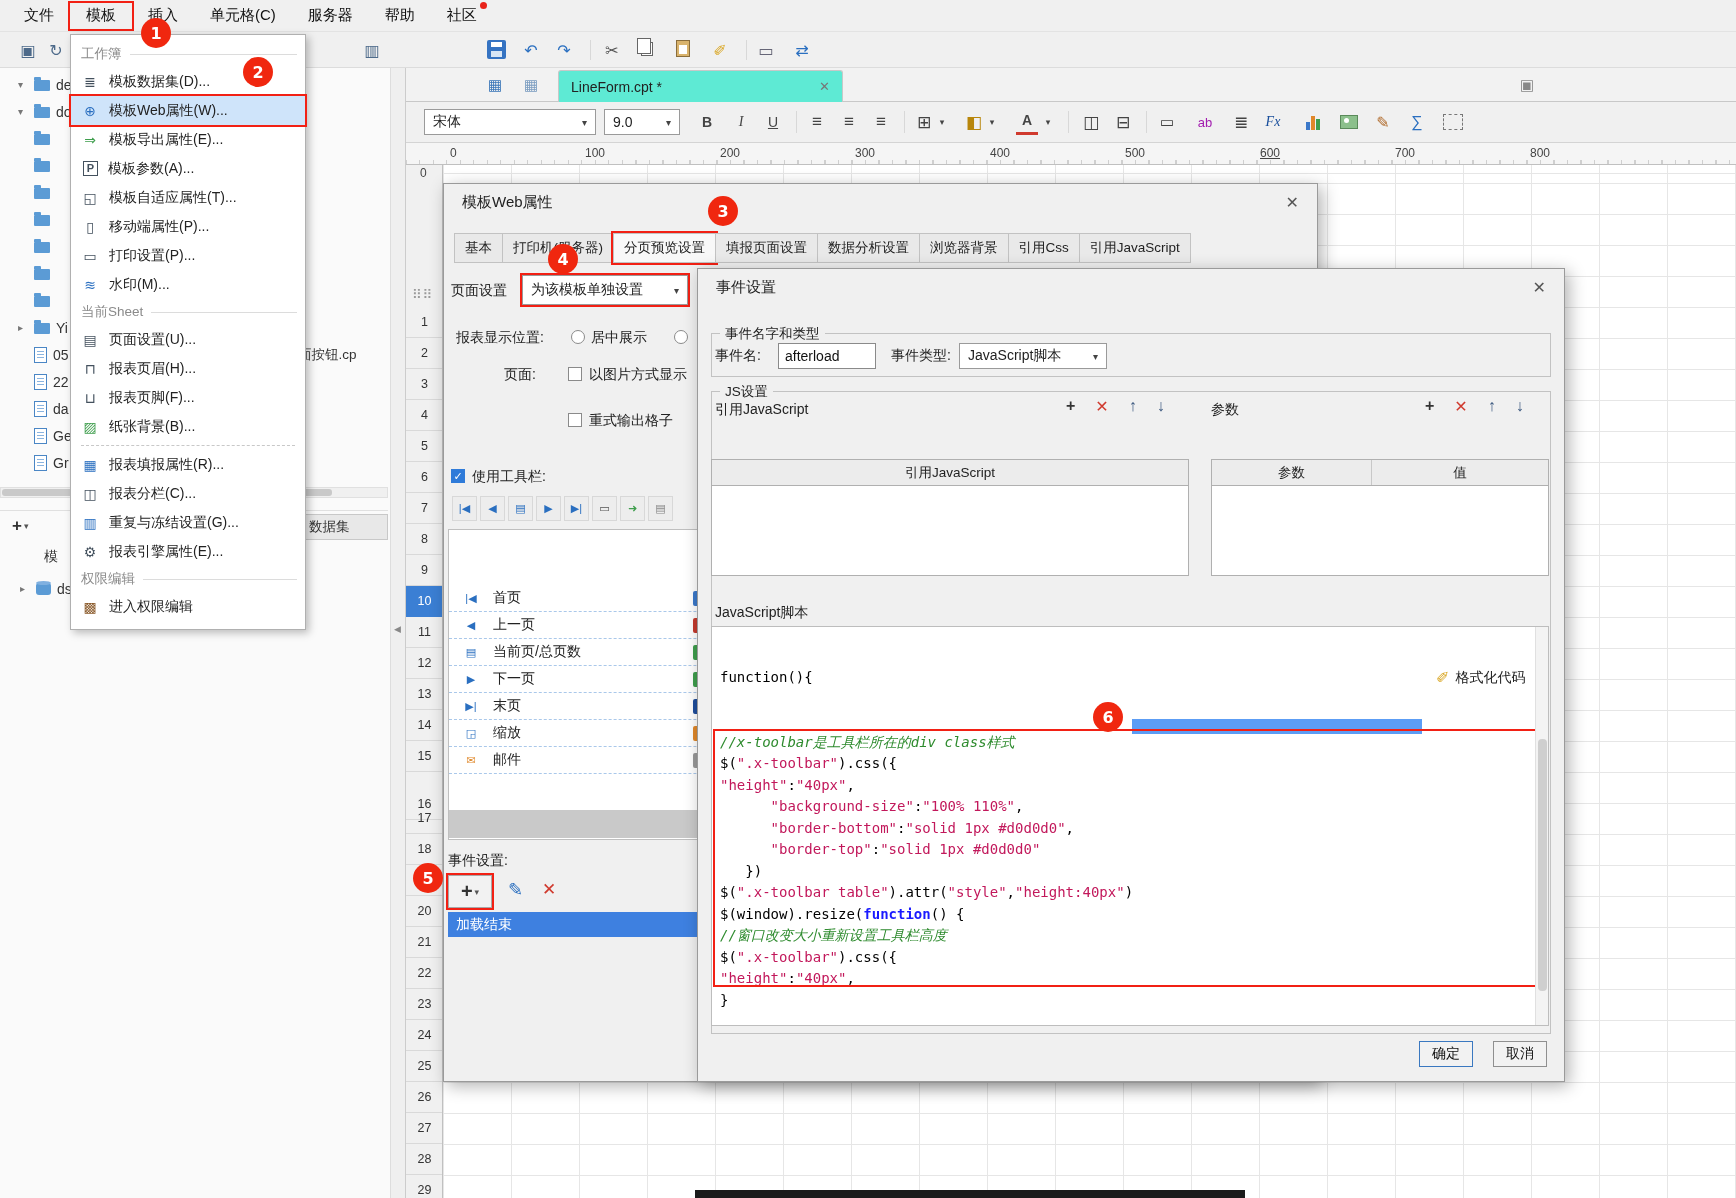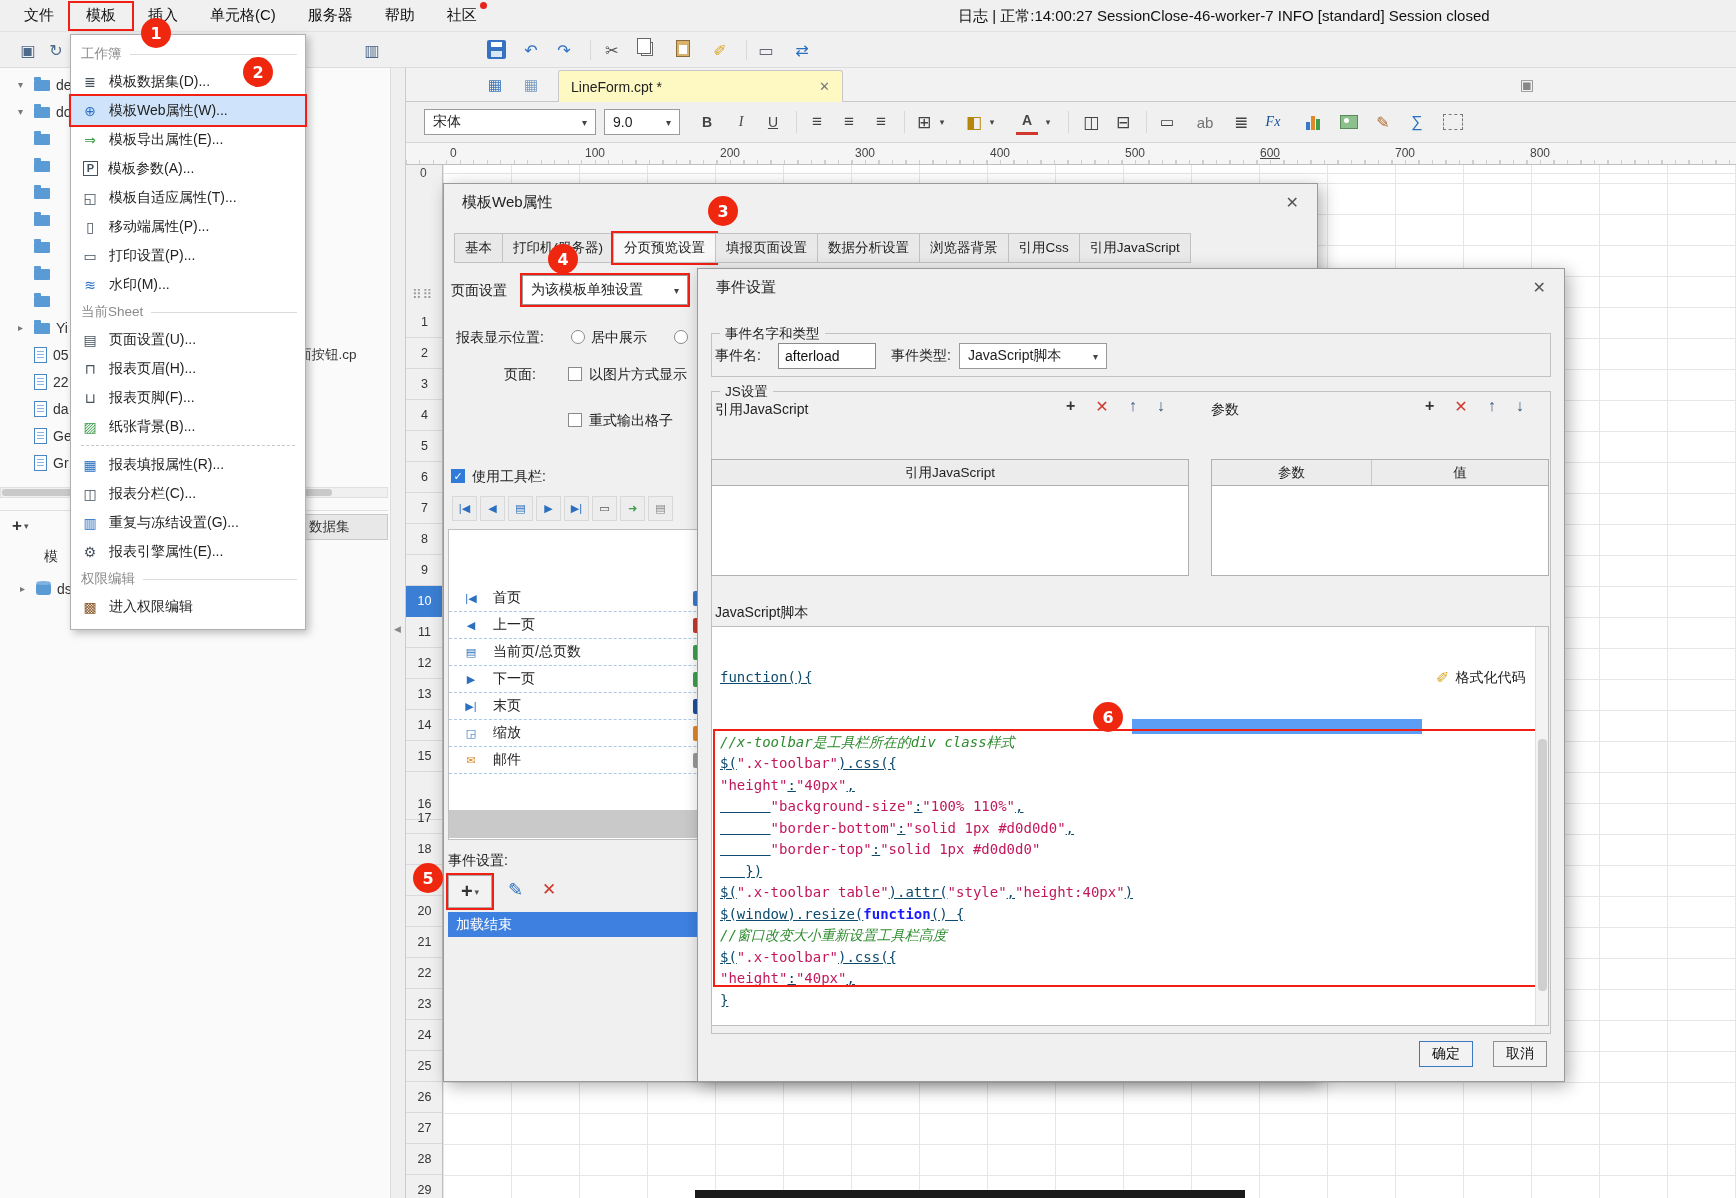--- a/index.html
+++ b/index.html
@@ -23,21 +23,21 @@
   .ico-floppy::before{content:"";position:absolute;top:2px;left:4px;right:4px;height:5px;background:#fff;}
   .ico-floppy::after{content:"";position:absolute;bottom:2px;left:4px;right:4px;height:6px;background:#d8e6f5;}
   .ico-copy{position:absolute;left:641px;top:10px;width:12px;height:14px;border:1px solid #666;background:#fff;}
   .ico-copy::before{content:"";position:absolute;left:-5px;top:-5px;width:12px;height:14px;border:1px solid #666;background:#fff;}
   .ico-paste{position:absolute;left:676px;top:8px;width:14px;height:17px;border:1px solid #8a6d3b;background:#d9b36c;}
   .ico-paste::after{content:"";position:absolute;left:2px;top:4px;right:2px;bottom:2px;background:#fff;}
 
   
   .tabbar{position:absolute;left:406px;top:68px;width:1330px;height:34px;background:#f2f2f2;border-bottom:1px solid #c8c8c8;}
   .tab-ico{position:absolute;top:8px;font-size:15px;color:#3a76b8;}
-  .doc-tab{position:absolute;left:152px;top:2px;width:285px;height:32px;background:#fef9c3;border:1px solid #c8c8c8;border-bottom:none;border-radius:3px 3px 0 0;display:flex;align-items:center;padding:0 12px;font-size:14px;color:#222;}
+  .doc-tab{position:absolute;left:152px;top:2px;width:285px;height:32px;background:#5eead4;border:1px solid #c8c8c8;border-bottom:none;border-radius:3px 3px 0 0;display:flex;align-items:center;padding:0 12px;font-size:14px;color:#222;}
   .doc-tab .close{margin-left:auto;color:#777;font-size:13px;}
 
   
   .formatbar{position:absolute;left:406px;top:102px;width:1330px;height:41px;background:#f0f0f0;border-bottom:1px solid #d4d4d4;}
   .fb{position:absolute;top:7px;height:26px;display:flex;align-items:center;justify-content:center;color:#444;}
   .fb-sep{position:absolute;top:9px;width:1px;height:22px;background:#d8d8d8;}
   .combo{background:#fff;border:1px solid #9a9a9a;display:flex;align-items:center;padding:0 8px;font-size:14px;color:#222;}
   .combo-caret{margin-left:auto;font-size:10px;color:#444;padding-left:6px;}
   .fontcolor{font-weight:bold;border-bottom:3px solid #d03a2e;line-height:15px;}
   .ico-chart{display:flex;align-items:flex-end;gap:1px;height:16px;}
@@ -137,21 +137,21 @@
   .tbl-head{display:flex;height:26px;background:#ececec;border-bottom:1px solid #b0b0b0;}
   .tbl-head span{text-align:center;line-height:25px;font-size:13.5px;color:#222;border-right:1px solid #c8c8c8;flex:1;}
   .tbl-head span:last-child{border-right:none;}
   .code{position:absolute;left:13px;top:357px;width:838px;height:400px;background:#fff;border:1px solid #bdbdbd;overflow:hidden;
         font-family:"DejaVu Sans Mono","Liberation Mono",monospace;font-size:14px;}
   .code-content{position:absolute;left:8px;top:40px;right:20px;}
   .code-line{height:21.5px;line-height:21.5px;white-space:pre;}
   .tok-cm{color:#2e8b2e;font-style:italic;}
   .tok-str{color:#c2185b;}
   .tok-kw{color:#1a1aff;font-weight:bold;}
-  .tok-pl{color:#0c4a6e;text-decoration:underline;}
+  .tok-pl{color:#000000;}
   .code-redbox{position:absolute;left:1px;top:102px;width:832px;height:258px;border:2.5px solid #f22014;pointer-events:none;}
   .code-selection{position:absolute;left:420px;top:92px;width:290px;height:15px;background:#3f8cf3;opacity:.85;}
   .code-scroll{position:absolute;right:0;top:0;width:13px;height:100%;background:#f3f3f3;border-left:1px solid #e0e0e0;}
   .code-scroll-thumb{position:absolute;left:2px;top:112px;width:9px;height:252px;background:#cfcfcf;border-radius:4px;}
   .fmt-btn{position:absolute;left:738px;top:399px;display:flex;align-items:center;gap:6px;z-index:2;font-size:14px;color:#222;}
   .fmt-brush{color:#d9a520;font-size:16px;}
   .btn{position:absolute;width:54px;height:26px;background:#f2f2f2;border:1px solid #8f8f8f;display:flex;align-items:center;justify-content:center;font-size:14px;color:#111;}
   .btn.primary{border-color:#3a78c0;}
 
   
@@ -166,21 +166,20 @@
   <div class="menubar" data-name="menubar">
     <div class="menubar-items" data-name="menubar-items">
         <div class="mb-item" data-name="menubar-item-file">文件</div>
         <div class="mb-item red-ann" data-name="menubar-item-template">模板</div>
         <div class="mb-item" data-name="menubar-item-insert">插入</div>
         <div class="mb-item" data-name="menubar-item-cell">单元格(C)</div>
         <div class="mb-item" data-name="menubar-item-server">服务器</div>
         <div class="mb-item" data-name="menubar-item-help">帮助</div>
         <div class="mb-item" data-name="menubar-item-community">社区<div class="mb-badge" data-name="notification-badge-icon"></div></div>
       </div>
-    <div class="log-text" data-name="log-status-text">日志 | 正常:14:00:27 SessionClose-46-worker-7 INFO [standard] Session closed</div>
   </div>
 
   <div class="toolbar2" data-name="quick-toolbar">
     <span class="t2-ico" style="left:16px" data-name="switch-directory-icon">▣</span>
     <span class="t2-ico" style="left:44px" data-name="refresh-icon">↻</span>
     <span class="t2-ico" style="left:360px" data-name="panel-pin-icon">▥</span>
     <span class="tpl-ico" data-name="new-template-icon">▤</span>
     <span class="ico-floppy" data-name="save-icon"></span>
     <span class="t2-ico" style="left:519px;color:#2a6fc0" data-name="undo-icon">↶</span>
     <span class="t2-ico" style="left:552px;color:#2a6fc0" data-name="redo-icon">↷</span>
@@ -318,21 +317,21 @@
     <span class="fb" style="left:530px;width:12px;font-size:9px" data-name="chevron-down-icon">▾</span>
     <span class="fb" style="left:556px;width:24px;font-size:17px;color:#b8860b" data-name="fill-color-icon">◧</span>
     <span class="fb" style="left:580px;width:12px;font-size:9px" data-name="chevron-down-icon">▾</span>
     <span class="fb fontcolor" style="left:610px;width:22px" data-name="font-color-icon">A</span>
     <span class="fb" style="left:636px;width:12px;font-size:9px" data-name="chevron-down-icon">▾</span>
     <span class="fb-sep" style="left:662px" data-name="separator"></span>
     <span class="fb" style="left:672px;width:26px;font-size:17px" data-name="merge-cells-icon">◫</span>
     <span class="fb" style="left:704px;width:26px;font-size:17px" data-name="unmerge-cells-icon">⊟</span>
     <span class="fb-sep" style="left:740px" data-name="separator"></span>
     <span class="fb" style="left:748px;width:26px;font-size:15px" data-name="cell-size-icon">▭</span>
-    <span class="fb" style="left:786px;width:26px;font-size:15px;color:#737373" data-name="text-style-icon">ab</span>
+    <span class="fb" style="left:786px;width:26px;font-size:13px;color:#a21caf" data-name="text-style-icon">ab</span>
     <span class="fb" style="left:822px;width:26px;font-size:17px" data-name="line-style-icon">≣</span>
     <span class="fb" style="left:852px;width:30px;font-style:italic;color:#1a4f9c;font-family:'Liberation Serif',serif" data-name="formula-icon">Fx</span>
     <span class="fb" style="left:894px;width:26px" data-name="chart-icon">
       <span class="ico-chart" data-name="chart-bars-icon">
           <i style="height:8px;background:#3b78c9"></i>
           <i style="height:14px;background:#e0882a"></i>
           <i style="height:11px;background:#3f9e4d"></i>
         </span>
     </span>
     <span class="fb" style="left:930px;width:26px" data-name="image-icon">

